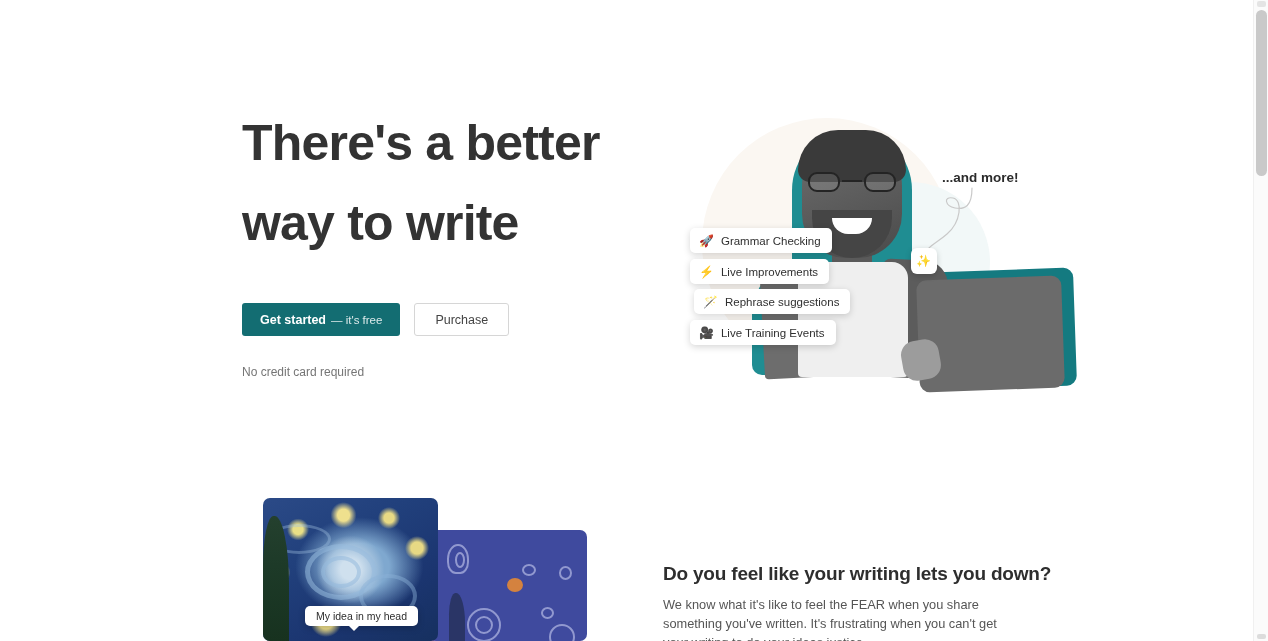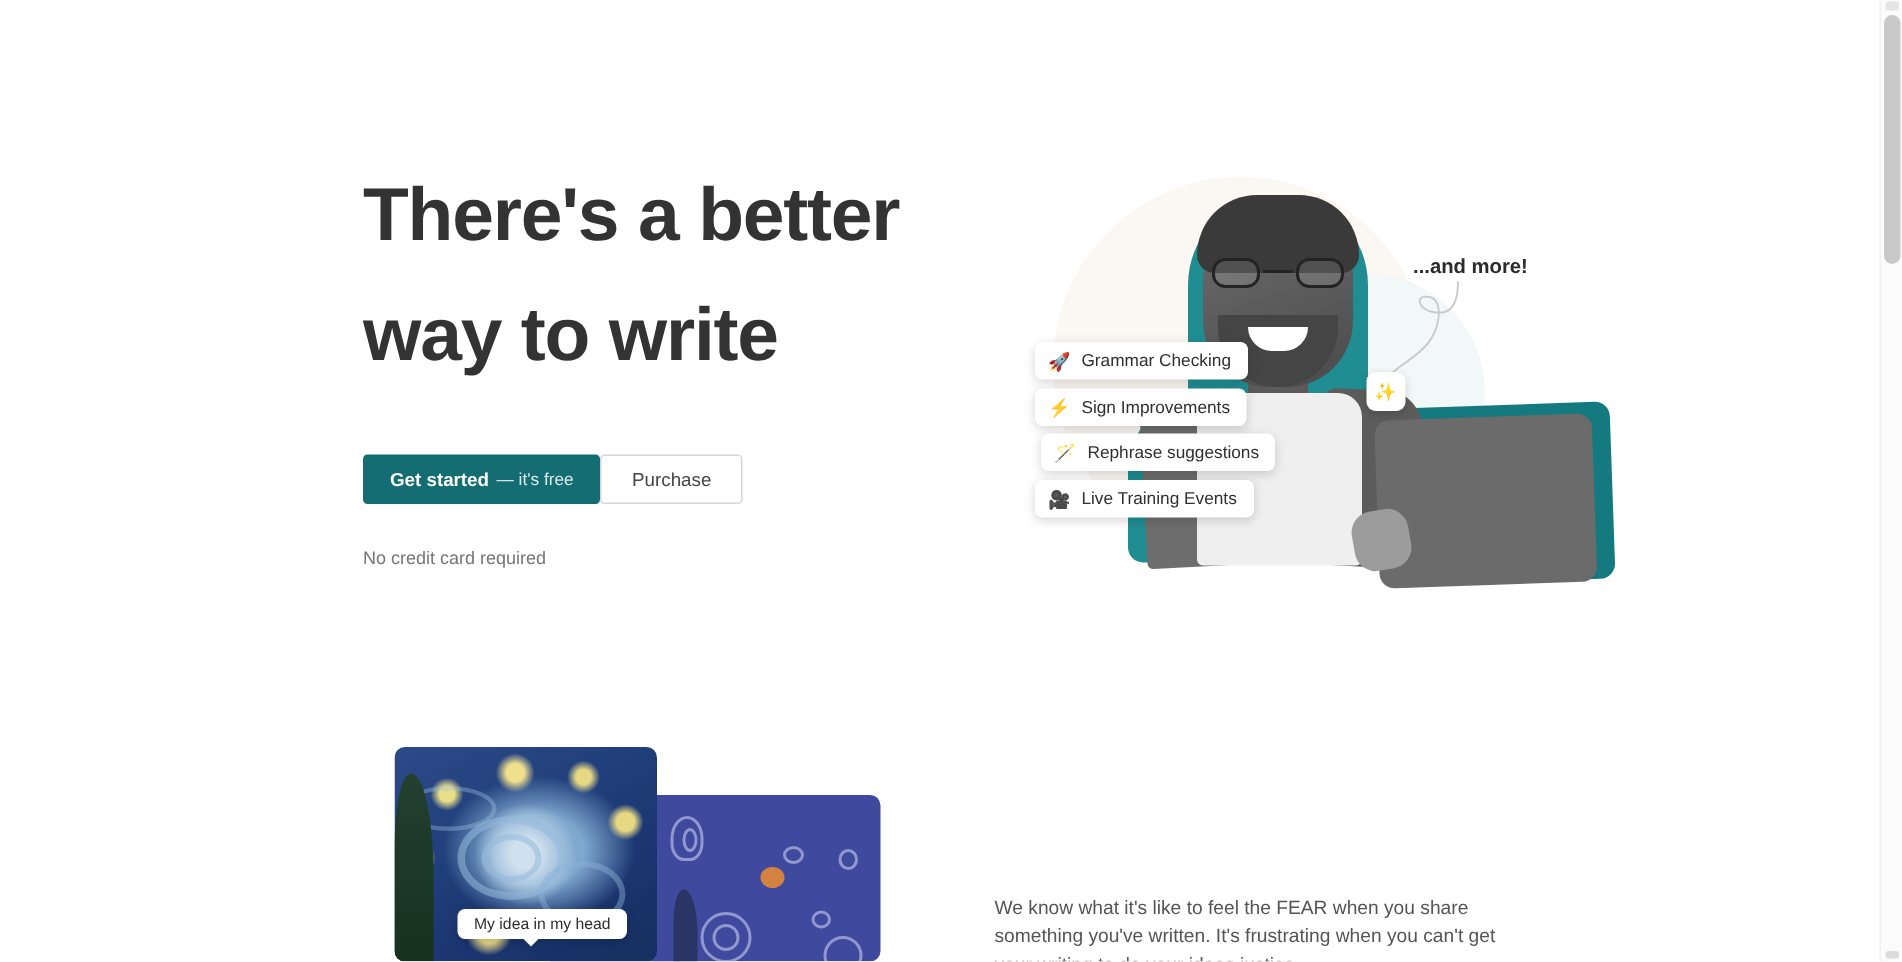--- a/index.html
+++ b/index.html
@@ -101,21 +101,21 @@
   }
   .hero-sub {
     position: absolute; left: 242px; top: 232px;
     width: 330px;
     font-size: 14.5px;
     line-height: 23px;
     color: #5d5d5d;
   }
   .hero-cta {
     position: absolute; left: 242px; top: 303px;
-    display: flex; align-items: center; 
+    display: flex; align-items: center; gap: 14px;
   }
   .btn-primary {
     background: #136d72;
     color: #ffffff;
     border: none;
     border-radius: 3px;
     height: 33px;
     padding: 0 18px;
     font-size: 12.5px;
     font-family: "Liberation Sans", sans-serif;
@@ -413,21 +413,21 @@
       <div class="laptop"></div>
       <div class="hand"></div>
     </div>
 
     <div class="feature-card" style="left:30px; top:136px;">
       <span class="emoji">🚀</span>
       <span>Grammar Checking</span>
     </div>
     <div class="feature-card" style="left:30px; top:167px;">
       <span class="emoji">⚡</span>
-      <span>Sign Improvements</span>
+      <span>Live Improvements</span>
     </div>
     <div class="feature-card" style="left:34px; top:197px;">
       <span class="emoji">🪄</span>
       <span>Rephrase suggestions</span>
     </div>
     <div class="feature-card" style="left:30px; top:228px;">
       <span class="emoji">🎥</span>
       <span>Live Training Events</span>
     </div>
   </div>
@@ -459,20 +459,21 @@
     <div class="starry">
       <div class="swirl" style="left:42px;  top:46px;  width:72px; height:56px;"></div>
       <div class="swirl" style="left:58px;  top:58px;  width:40px; height:32px; border-width:4px;"></div>
       <div class="swirl" style="left:96px;  top:76px;  width:58px; height:44px; border-width:4px; border-color:rgba(140,178,216,.45);"></div>
       <div class="swirl" style="left:4px;   top:26px;  width:64px; height:30px; border-width:3px; border-color:rgba(160,192,224,.38);"></div>
       <div class="cypress"></div>
       <div class="tooltip">My idea in my head</div>
     </div>
   </div>
 
+  <h2 class="sec-title">Do you feel like your writing lets you down?</h2>
   <p class="sec-body">We know what it's like to feel the FEAR when you share something you've written. It's frustrating when you can't get your writing to do your ideas justice.</p>
 
   <div class="scrollbar-track">
     <div class="scrollbar-cap"></div>
     <div class="scrollbar-thumb"></div>
     <div class="scrollbar-bottom"></div>
   </div>
 
 </div>
 

